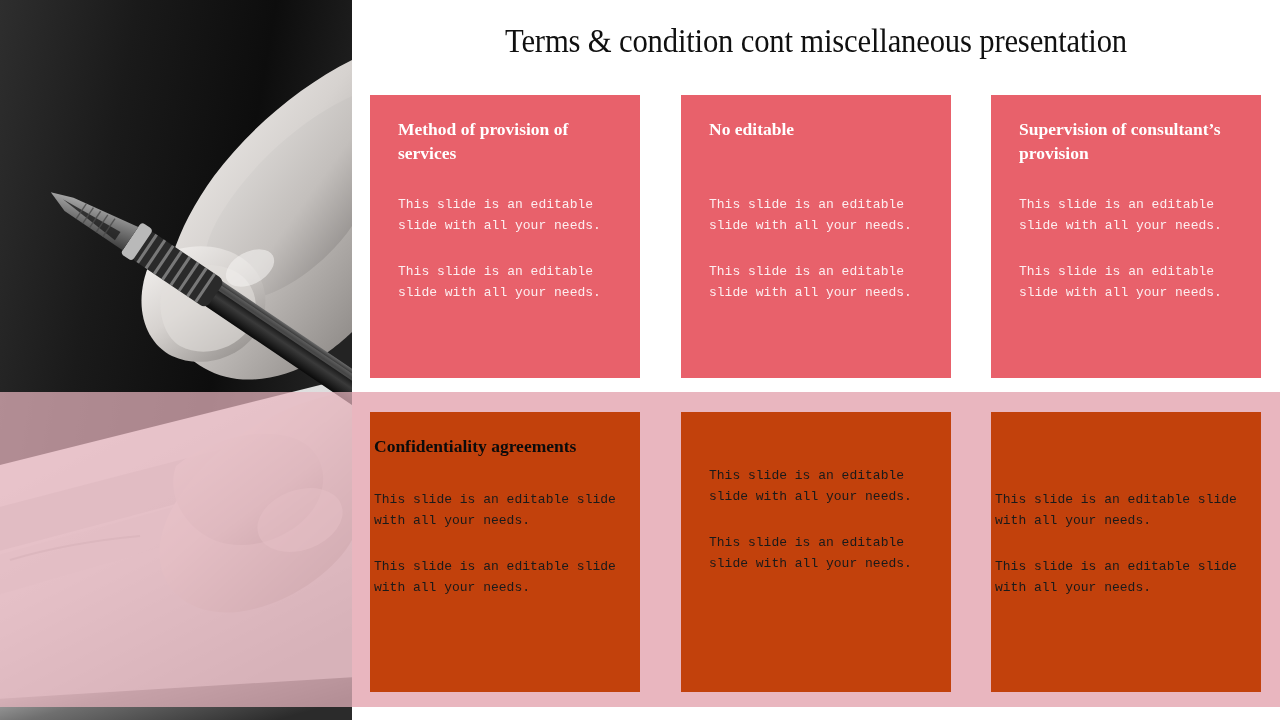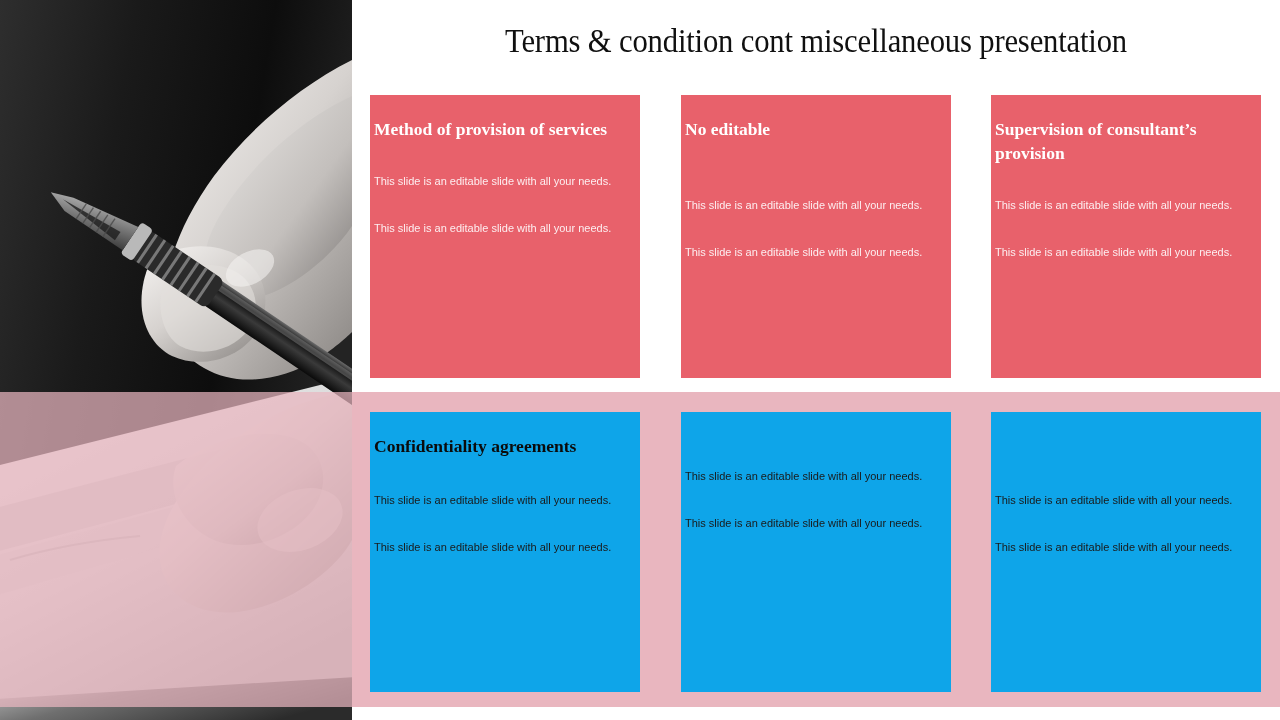--- a/index.html
+++ b/index.html
@@ -71,31 +71,31 @@
     transform: scaleX(0.93);
     transform-origin: center top;
     white-space: nowrap;
   }
 
   
   .card {
     position: absolute;
     width: 270px;
     box-sizing: border-box;
-    padding: 22px 16px 16px 4px;
+    padding: 22px 16px 16px 28px;
   }
   .card-top {
     top: 95px;
     height: 283px;
     background: #e8616b;
   }
   .card-bottom {
     top: 412px;
     height: 280px;
-    background: #0ea5e9;
+    background: #c2410c;
   }
   .col1 { left: 370px; }
   .col2 { left: 681px; }
   .col3 { left: 991px; }
 
   .card h3 {
     margin: 0;
     font-size: 17.5px;
     line-height: 24px;
     font-weight: bold;
@@ -105,23 +105,23 @@
   .card-bottom h3 { color: #0b0b0b; }
 
   .card .body-block {
     margin-top: 30px;
   }
   .card-top .body-block { margin-top: 30px; }
   .card-bottom .body-block { margin-top: 32px; }
 
   .card p {
     margin: 0 0 26px 0;
-    font-size: 11px;
+    font-size: 13px;
     line-height: 20.5px;
-    font-family: Liberation Sans, sans-serif;
+    font-family: Liberation Mono, monospace;
   }
   .card p:last-child { margin-bottom: 0; }
   .card-top p { color: #fdeef0; }
   .card-bottom p { color: #1a1a1a; }
 
   .card-top.single-line .body-block { margin-top: 54px; }
   .card-bottom.single-line .body-block { margin-top: 56px; }
 
   .indent { padding-left: 4px; }
 </style>

